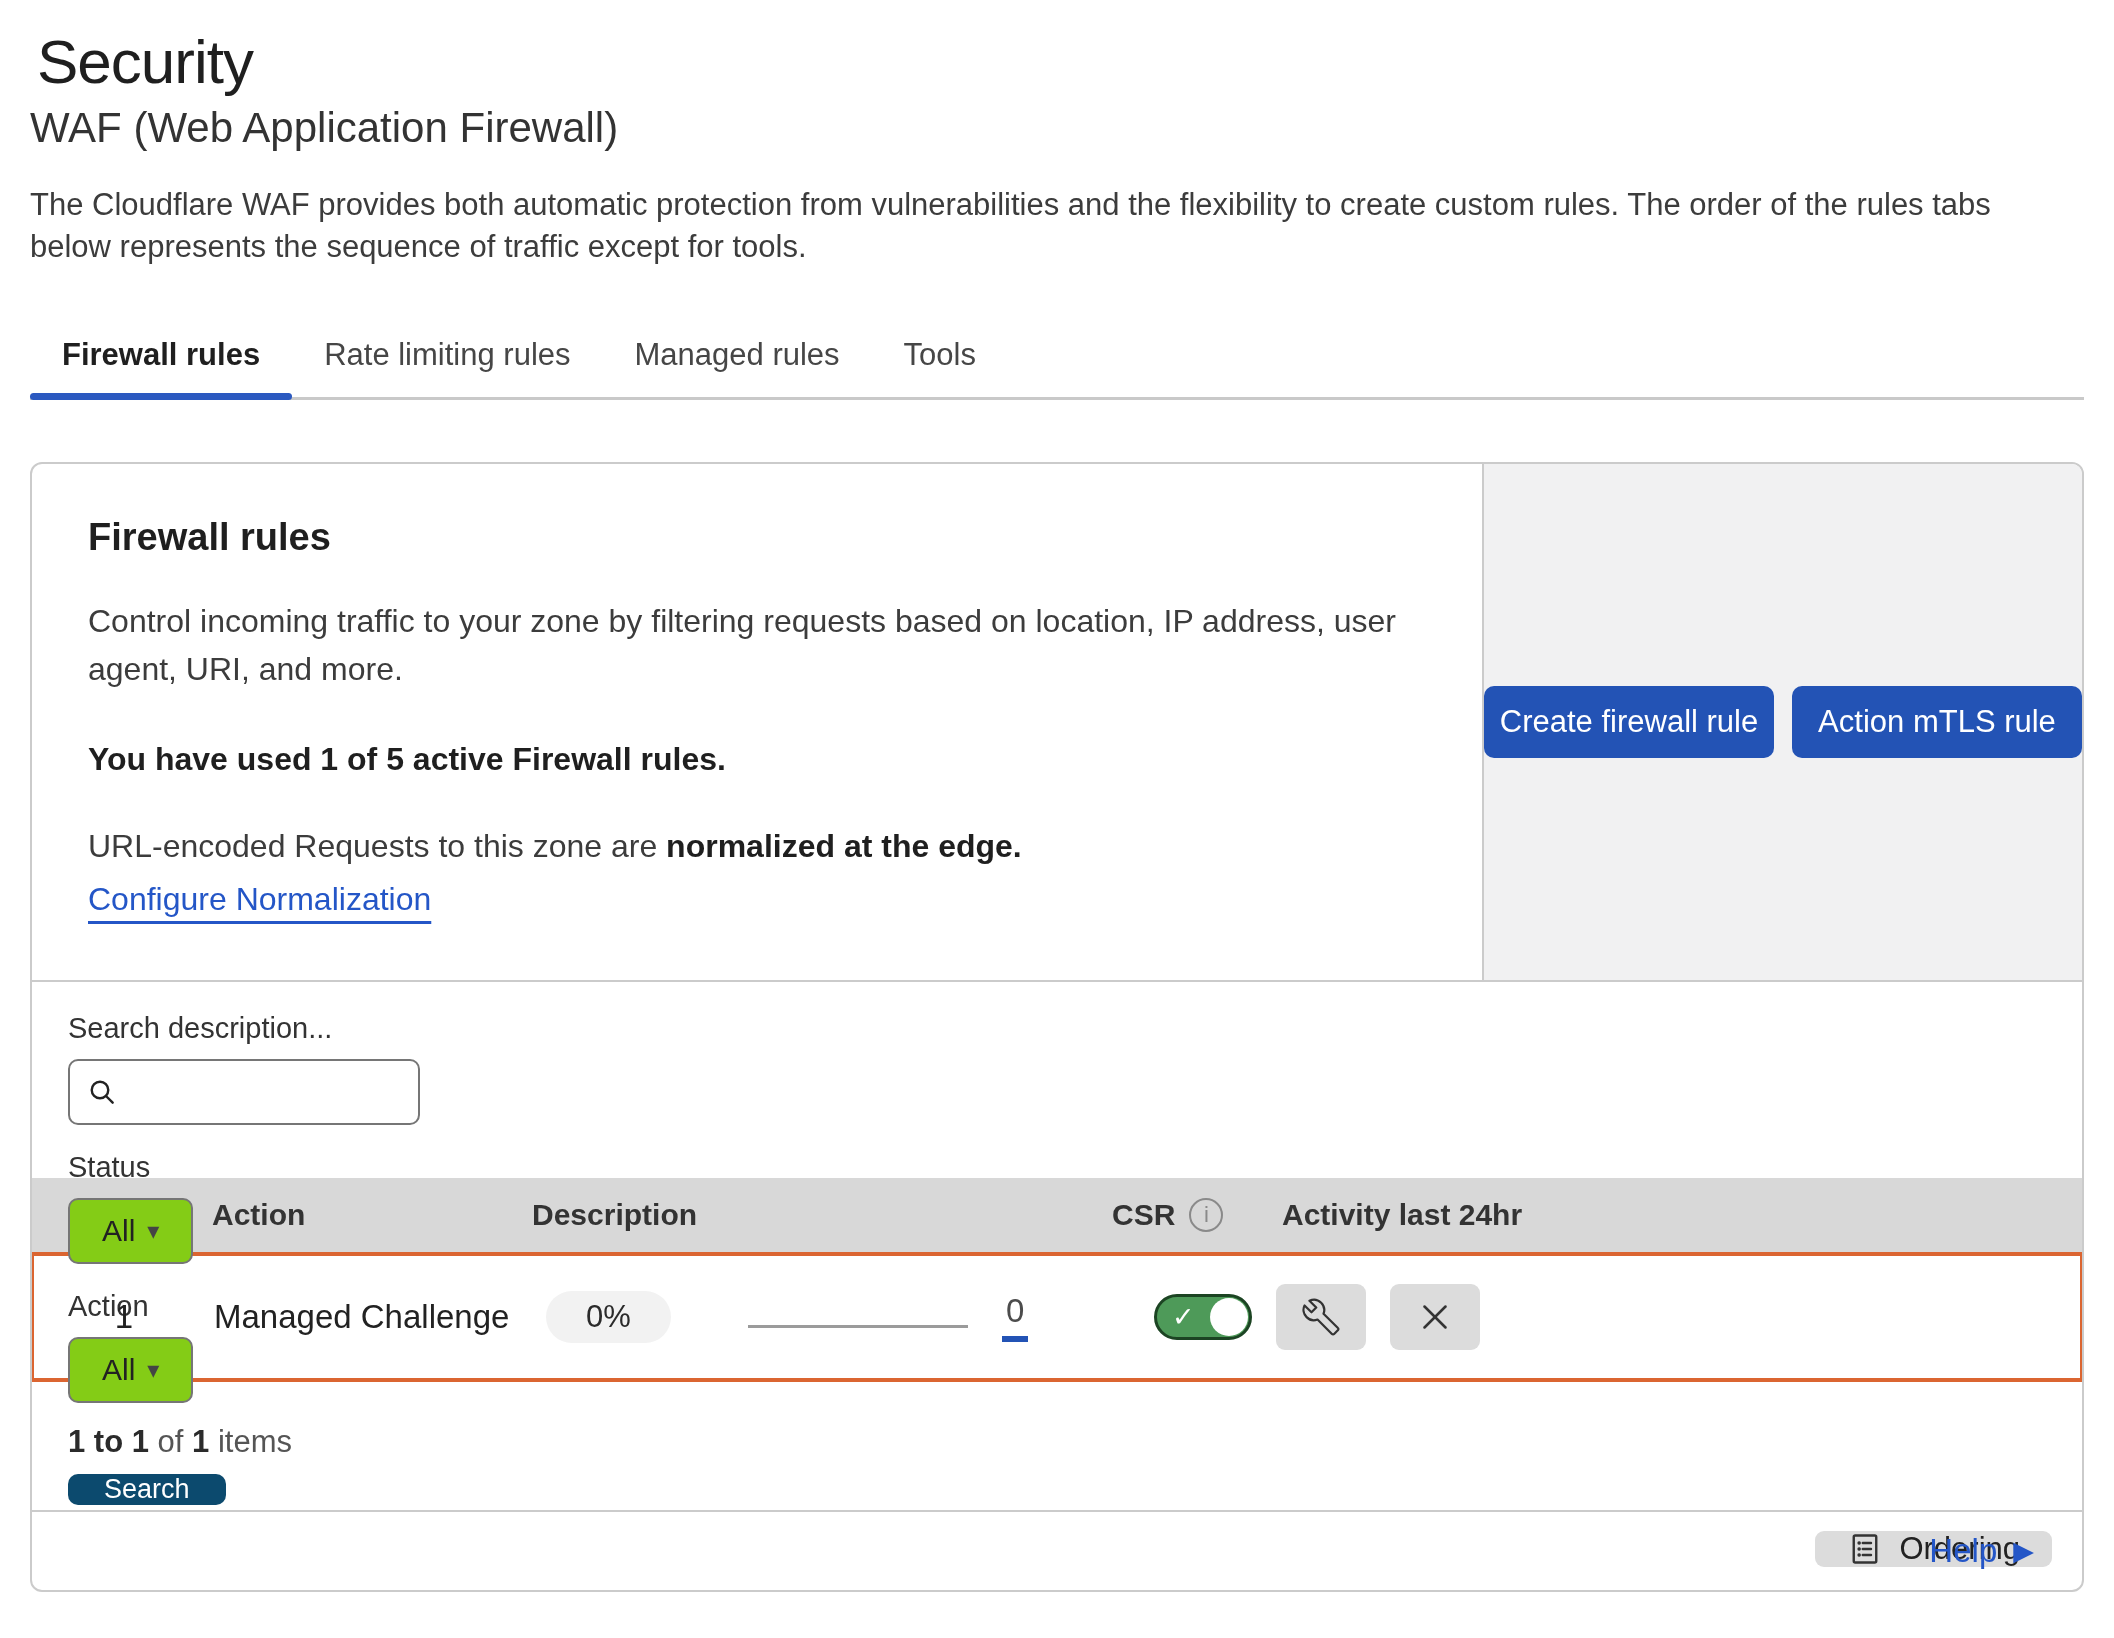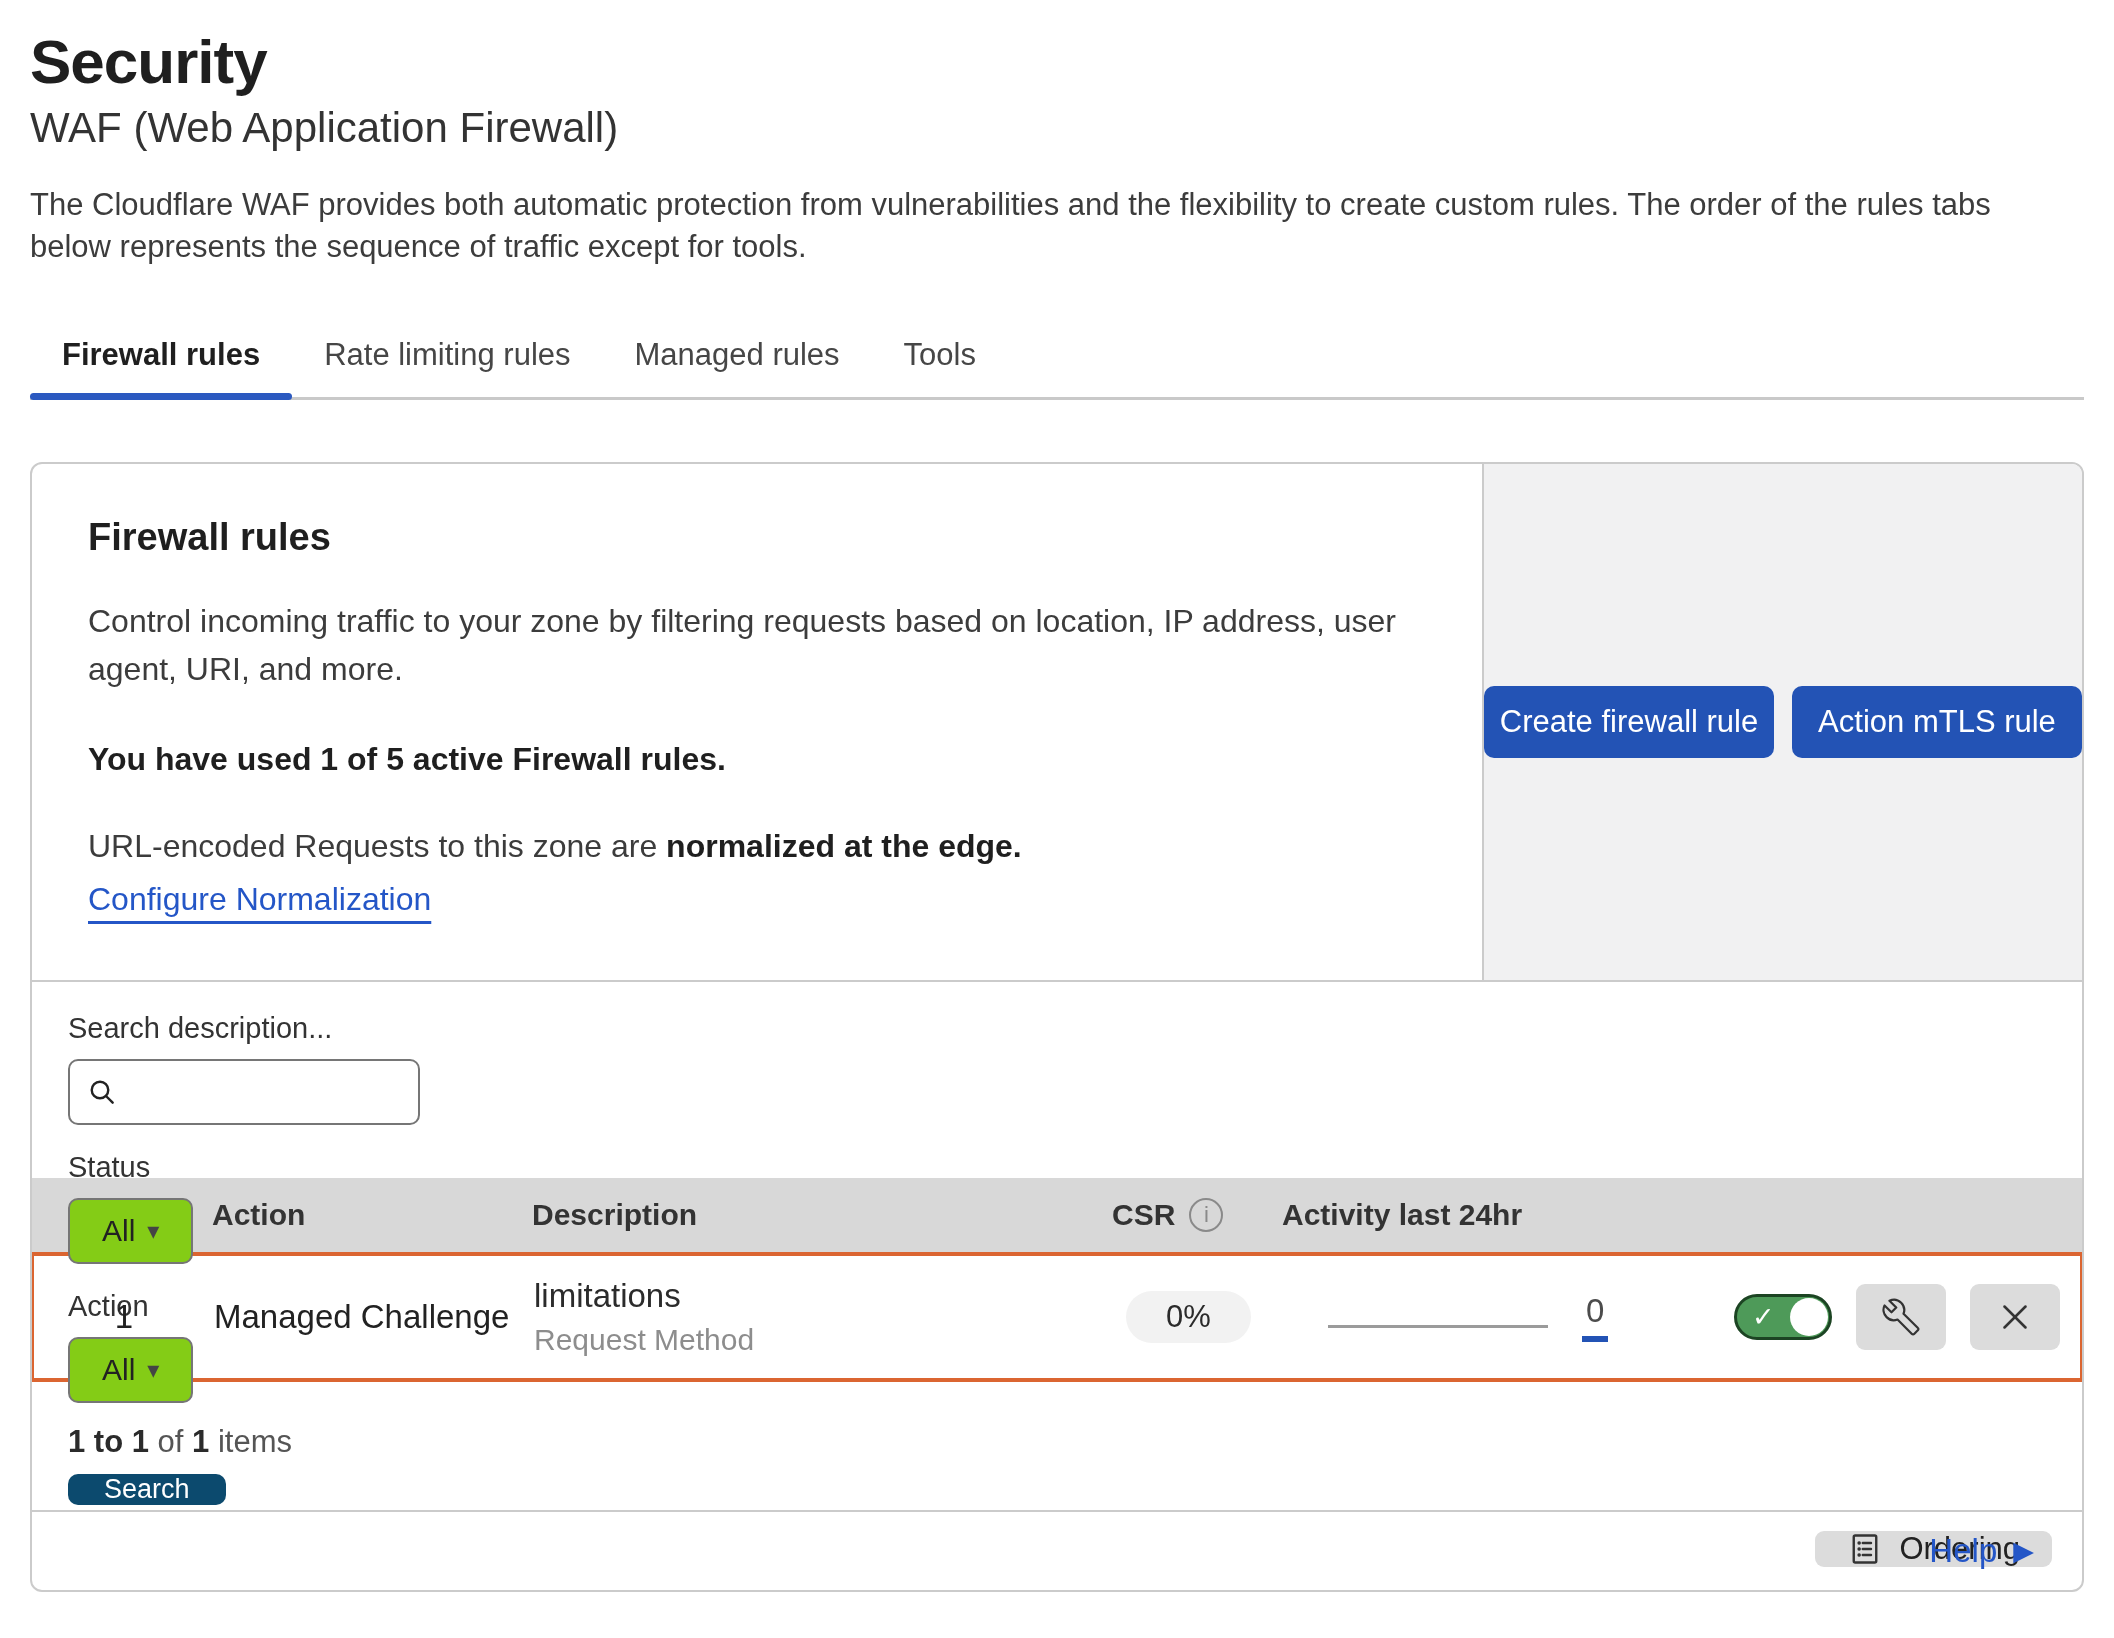--- a/index.html
+++ b/index.html
@@ -9,22 +9,22 @@
     width: 2114px; height: 1638px;
     background: #ffffff;
     font-family: "Liberation Sans", "DejaVu Sans", sans-serif;
     color: #333;
     overflow: hidden;
   }
   .page { padding: 0 30px; }
 
   
   h1.page-title {
-    margin: 26px 0 6px;
-    font-size: 62px; line-height: 1.15; font-weight: 700;
+    margin: 26px 7px 6px;
+    font-size: 62px; line-height: 1.15; font-weight: 400;
     color: #1f1f1f; letter-spacing: -1px;
   }
   h2.page-subtitle {
     margin: 6px 0 30px;
     font-size: 42px; line-height: 1.2; font-weight: 400; color: #333;
   }
   p.page-desc {
     margin: 0; max-width: 2050px;
     font-size: 31px; line-height: 1.35; color: #3c3c3c;
   }
@@ -279,24 +279,20 @@
         <span>CSR</span>
         <span class="info-icon">i</span>
       </div>
       <div class="c-activity">Activity last 24hr</div>
       <div class="c-controls"></div>
     </div>
 
     <div class="row">
       <div class="c-num">1</div>
       <div class="c-action">Managed Challenge</div>
-      <div class="c-desc">
-        <div class="desc-main">limitations</div>
-        <div class="desc-sub">Request Method</div>
-      </div>
       <div class="c-csr">
         <span class="pill">0%</span>
       </div>
       <div class="c-activity cell">
         <span class="spark"></span>
         <span class="activity-value">0</span>
       </div>
       <div class="c-controls cell">
         <span class="toggle">
           <span class="check">✓</span>

